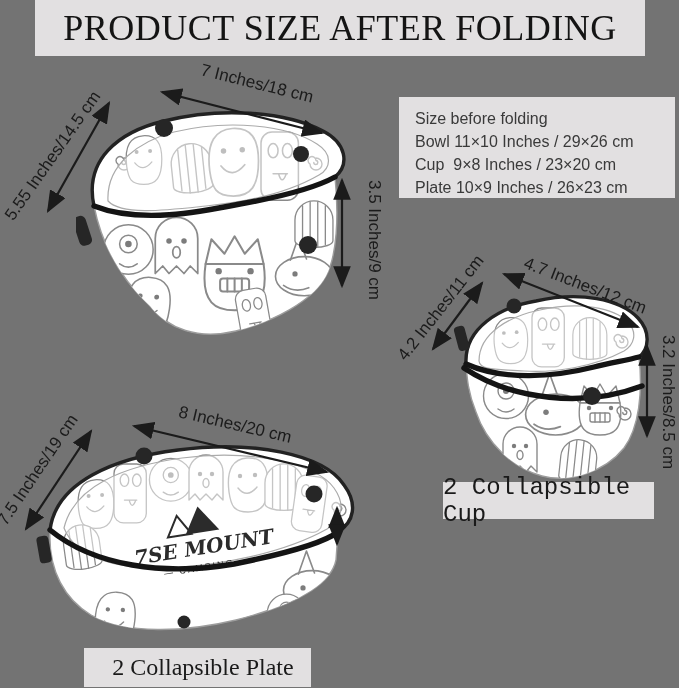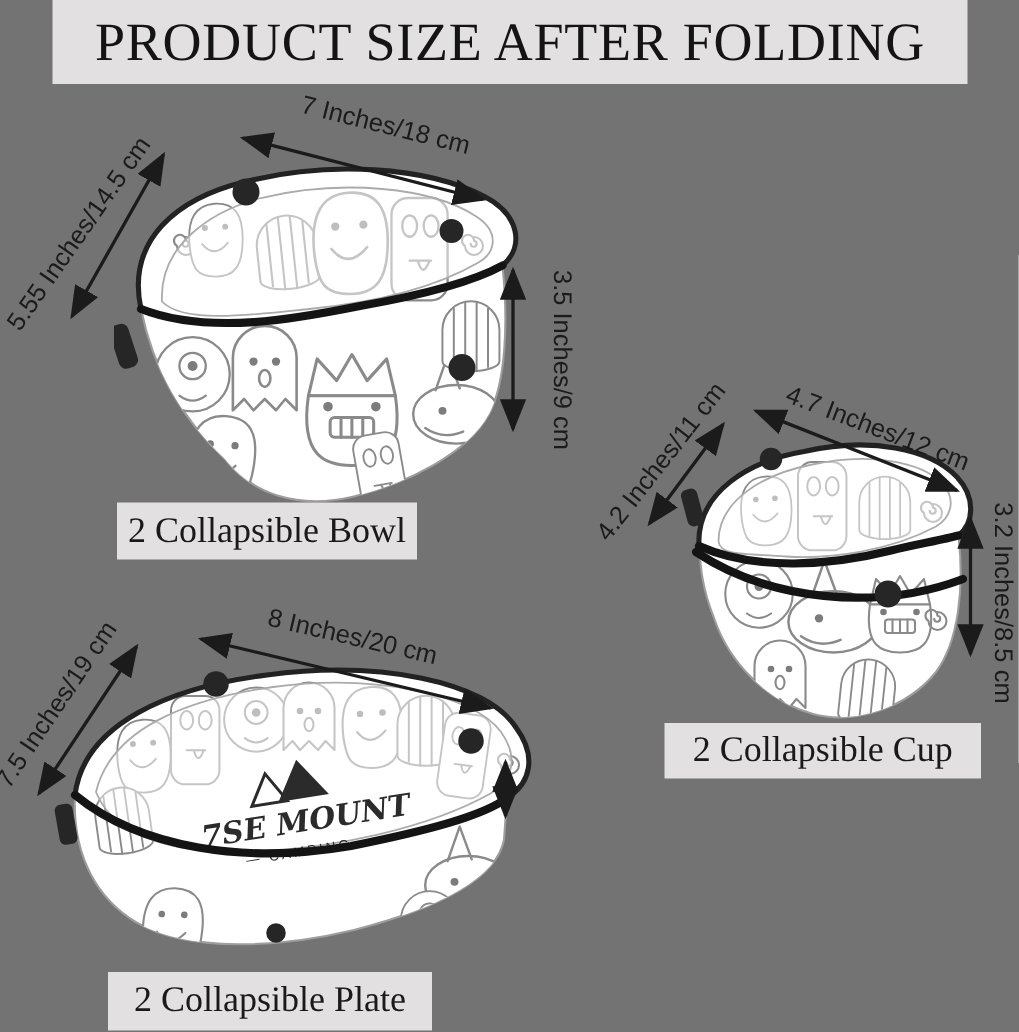--- a/index.html
+++ b/index.html
@@ -18,22 +18,22 @@
     background:#e2e0e1;box-sizing:border-box;padding:10px 0 0 16px;
     color:#3a3a3a;font-size:16px;line-height:23px;
   }
   .info-box .line{white-space:pre;}
 
   .product-label{
     position:absolute;background:#e2e0e1;display:flex;align-items:center;justify-content:center;
     font-family:"Liberation Serif","DejaVu Serif",serif;font-size:24px;color:#1a1a1a;
   }
   #label-bowl{left:78px;top:335px;width:200px;height:38px;}
-  #label-cup{left:443px;top:482px;width:211px;height:37px;}
-  #label-plate{left:72px;top:648px;width:216px;height:39px;}
+  #label-cup{left:443px;top:482px;width:211px;height:37px;font-family:Liberation Mono, monospace;}
+  #label-plate{left:84px;top:648px;width:216px;height:39px;padding-left:11px;}
 
   .illus{position:absolute;}
   #bowl-svg{left:76px;top:104px;}
   #cup-svg{left:452px;top:286px;}
   #plate-svg{left:36px;top:430px;}
 
   .overlay{position:absolute;left:0;top:0;pointer-events:none;}
 
   .dim{
     position:absolute;font-size:17px;color:#1b1b1b;white-space:nowrap;
@@ -107,20 +107,26 @@
         <path d="M10,36 Q20,43 32,38" fill="none"></path>
       </g>
       <g id="d-spiral" class="doodle">
         <path d="M8,2 A6,6 0 1 1 2,8 A4,4 0 1 1 8,4.5 A2,2 0 1 1 5.8,6.5" fill="none"></path>
       </g>
     </defs>
   </svg>
 
   <div class="title-bar">PRODUCT SIZE AFTER FOLDING</div>
 
+  <div class="info-box">
+    <div class="line">Size before folding</div>
+    <div class="line">Bowl 11×10 Inches / 29×26 cm</div>
+    <div class="line">Cup  9×8 Inches / 23×20 cm</div>
+    <div class="line">Plate 10×9 Inches / 26×23 cm</div>
+  </div>
 
   <svg id="bowl-svg" class="illus" width="282" height="236" viewBox="0 0 282 236">
     <defs>
         <clipPath id="clip-bowl">
           <path d="M18,102 C8,56 42,28 88,17 C144,3 208,7 247,27 C270,39 274,60 259,73 C263,112 261,152 250,172 C236,198 196,218 160,227 C122,236 92,225 74,202 C46,176 26,142 18,102 Z"></path>
         </clipPath>
       </defs>
     <path class="shell" d="M18,102 C8,56 42,28 88,17 C144,3 208,7 247,27 C270,39 274,60 259,73 C263,112 261,152 250,172 C236,198 196,218 160,227 C122,236 92,225 74,202 C46,176 26,142 18,102 Z"></path>
     <g clip-path="url(#clip-bowl)">
       <use href="#d-spiral" transform="translate(40,52)"></use>
@@ -231,17 +237,16 @@
 
   <div class="dim" id="dim-bowl-width">7 Inches/18 cm</div>
   <div class="dim" id="dim-bowl-side">5.55 Inches/14.5 cm</div>
   <div class="dim" id="dim-bowl-height">3.5 Inches/9 cm</div>
   <div class="dim" id="dim-cup-width">4.7 Inches/12 cm</div>
   <div class="dim" id="dim-cup-side">4.2 Inches/11 cm</div>
   <div class="dim" id="dim-cup-height">3.2 Inches/8.5 cm</div>
   <div class="dim" id="dim-plate-width">8 Inches/20 cm</div>
   <div class="dim" id="dim-plate-side">7.5 Inches/19 cm</div>
 
-  <div class="product-label" id="label-bowl">2 Collapsible Bowl</div>
   <div class="product-label" id="label-cup">2 Collapsible Cup</div>
   <div class="product-label" id="label-plate">2 Collapsible Plate</div>
 
 </div>
 
 </body></html>

